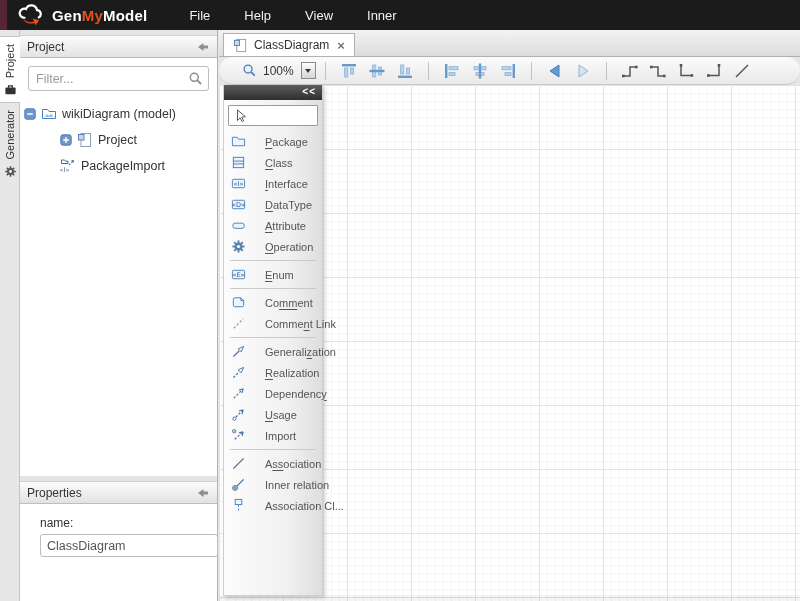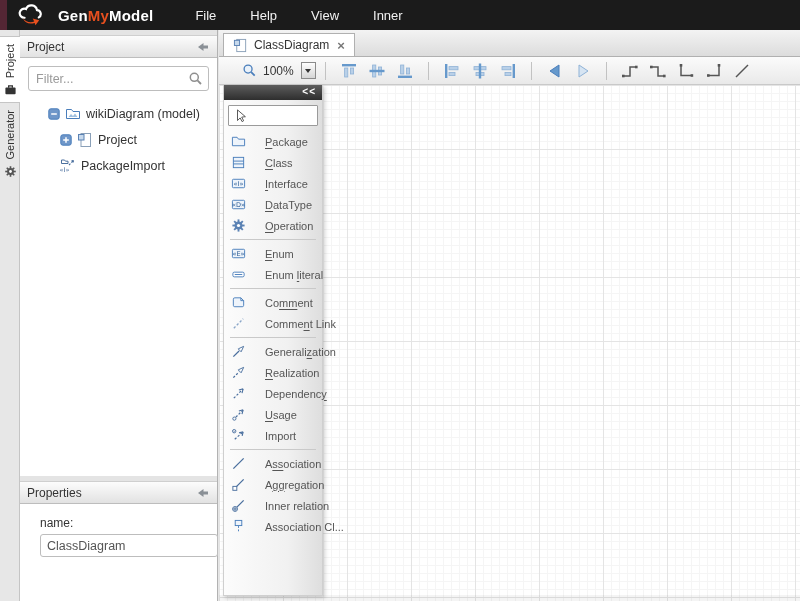--- a/index.html
+++ b/index.html
@@ -2,21 +2,21 @@
 <html><head>
 <meta charset="utf-8">
 <style>
   * { margin:0; padding:0; box-sizing:border-box; }
   html,body { width:800px; height:601px; overflow:hidden; font-family:"Liberation Sans",sans-serif; background:#e6e6e6; }
   svg { display:block; }
 
   
   #topbar { position:absolute; left:0; top:0; width:800px; height:30px; background:#1b1b1b; display:flex; align-items:center; z-index:30; }
   #topbar-edge { position:absolute; left:0; top:0; width:7px; height:30px; background:#542634; }
-  #logo { display:flex; align-items:center; gap:12px; margin-left:16px; }
+  #logo { display:flex; align-items:center; gap:6px; margin-left:16px; }
   #logo-text { font-size:15px; font-weight:bold; color:#fff; letter-spacing:.2px; }
   #logo-text .orange { color:#e8501f; }
   #menus { display:flex; gap:34px; margin-left:42px; }
   .menu-item { color:#f2f2f2; font-size:13px; cursor:default; }
 
   
   #leftrail { position:absolute; left:0; top:30px; width:20px; bottom:0; background:#e7e7e7; border-right:1px solid #c5c5c5; z-index:20; }
   .vtab { width:20px; display:flex; flex-direction:column; align-items:center; padding:7px 0 6px; gap:5px; }
   .vtab .vlabel { writing-mode:vertical-rl; transform:rotate(180deg); font-size:11px; color:#333; }
   .vtab.active { background:#fff; border-top:1px solid #c5c5c5; border-bottom:1px solid #c5c5c5; margin-top:6px; margin-left:0; width:20px; }
@@ -45,21 +45,21 @@
   #name-label { font-size:12px; color:#333; display:block; margin-bottom:4px; }
   #name-input { width:178px; height:23px; border:1px solid #bdbdbd; border-radius:3px; padding:0 6px; font-size:12.5px; color:#555; font-family:inherit; }
 
   
   #main { position:absolute; left:219px; top:30px; right:0; bottom:0; }
   #tabbar { height:27px; background:linear-gradient(#f3f3f3,#dcdcdc); border-bottom:1px solid #b0b0b0; display:flex; }
   #tab-active { margin:3px 0 0 4px; background:#fff; border:1px solid #b0b0b0; border-bottom:none; display:flex; align-items:center; gap:6px; padding:0 9px; font-size:12px; color:#333; }
   #tab-close { color:#777; font-size:13px; font-weight:bold; line-height:1; margin-left:2px; cursor:default; }
   #tab-icon { width:15px; height:15px; }
 
-  #toolbar { height:28px; background:linear-gradient(#fbfbfb,#e9e9e9); border-bottom:1px solid #c9c9c9; display:flex; align-items:center; padding-left:22px; }
+  #toolbar { height:28px; background:linear-gradient(#fbfbfb,#e9e9e9); border-bottom:1px solid #c9c9c9; display:flex; align-items:center; padding-left:22px;border-radius:14px; }
   #zoom-group { display:flex; align-items:center; gap:5px; }
   #zoom-value { font-size:12px; color:#333; }
   #zoom-dropdown { width:15px; height:17px; border:1px solid #8a8a8a; background:linear-gradient(#fdfdfd,#d5d5d5); display:flex; align-items:center; justify-content:center; margin-left:2px; }
   #zoom-dropdown .arr { width:0; height:0; border-left:3.5px solid transparent; border-right:3.5px solid transparent; border-top:4.5px solid #333; }
   .tb-sep { width:1px; height:18px; background:#c2c2c2; margin:0 9px; }
   .tb-btn { width:26px; height:22px; display:flex; align-items:center; justify-content:center; margin:0 1px; }
   .tb-btn svg { width:18px; height:18px; }
 
   #canvas { position:absolute; left:0; top:55px; right:0; bottom:0; background-color:#fff;
     background-image:
@@ -143,21 +143,21 @@
     <div id="filter-wrap">
       <input id="filter-input" placeholder="Filter..." style="">
       <span id="filter-search">
         <svg viewBox="0 0 15 15">
             <circle cx="6.3" cy="6.3" r="4" fill="none" stroke="#8f8f8f" stroke-width="1.5"></circle>
             <line x1="9.4" y1="9.4" x2="13" y2="13" stroke="#8f8f8f" stroke-width="1.8"></line>
           </svg>
       </span>
     </div>
     <div id="tree">
-        <div class="tree-row" style="padding-left: 28px; text-align: right;">
+        <div class="tree-row" style="padding-left: 4px; text-align: right;">
           <span class="exp">
             <svg viewBox="0 0 12 12">
               <rect x="0.8" y="0.8" width="10.4" height="10.4" rx="2" fill="#6f97c9" stroke="#4a7ebb"></rect>
               <line x1="3.2" y1="6" x2="8.8" y2="6" stroke="#fff" stroke-width="1.5"></line>
             </svg>
           </span>
           <span class="ticon">
             <svg viewBox="0 0 16 16">
               <path d="M1.5 12.5 V3.5 H6.5 L8 5.5 H14.5 V12.5 Z" fill="#fff" stroke="#4a7ebb"></path>
               <path d="M3.5 11 L6 8 L8 10 L10 7.5 L12.5 11 Z" fill="#9fc0e0"></path>
@@ -399,20 +399,28 @@
             <svg viewBox="0 0 16 16">
               <rect x="1.5" y="3.5" width="13" height="9" rx="1" fill="#eef4fb" stroke="#4a7ebb"></rect>
               <text x="8" y="10.6" font-size="7" text-anchor="middle" fill="#2b5c94" font-family="DejaVu Sans,sans-serif">«D»</text>
             </svg>
           </span>
           <span><u>D</u>ataType</span>
         </div>
         <div class="pal-row">
           <span class="picon">
             <svg viewBox="0 0 16 16">
+              <rect x="2" y="5.5" width="12" height="5.5" rx="2.2" fill="#eef4fb" stroke="#4a7ebb"></rect>
+            </svg>
+          </span>
+          <span><u>A</u>ttribute</span>
+        </div>
+        <div class="pal-row">
+          <span class="picon">
+            <svg viewBox="0 0 16 16">
               <g stroke="#5b82b4" stroke-width="2">
                 <line x1="8" y1="1.5" x2="8" y2="14.5"></line>
                 <line x1="1.5" y1="8" x2="14.5" y2="8"></line>
                 <line x1="3.4" y1="3.4" x2="12.6" y2="12.6"></line>
                 <line x1="12.6" y1="3.4" x2="3.4" y2="12.6"></line>
               </g>
               <circle cx="8" cy="8" r="4.2" fill="#5b82b4"></circle>
               <circle cx="8" cy="8" r="1.7" fill="#fff"></circle>
             </svg>
           </span>
@@ -421,29 +429,20 @@
         <div class="pal-sep"></div>
         <div class="pal-row">
           <span class="picon">
             <svg viewBox="0 0 16 16">
               <rect x="1.5" y="3.5" width="13" height="9" rx="1" fill="#eef4fb" stroke="#4a7ebb"></rect>
               <text x="8" y="10.6" font-size="7" text-anchor="middle" fill="#2b5c94" font-family="DejaVu Sans,sans-serif">«E»</text>
             </svg>
           </span>
           <span><u>E</u>num</span>
         </div>
-        <div class="pal-row">
-          <span class="picon">
-            <svg viewBox="0 0 16 16">
-              <rect x="2" y="5.5" width="12" height="5" rx="1.5" fill="#fff" stroke="#4a7ebb"></rect>
-              <line x1="4" y1="8" x2="12" y2="8" stroke="#4a7ebb"></line>
-            </svg>
-          </span>
-          <span>Enum <u>l</u>iteral</span>
-        </div>
         <div class="pal-sep"></div>
         <div class="pal-row">
           <span class="picon">
             <svg viewBox="0 0 16 16">
               <path d="M2.5 4.5 Q2.5 3 4 3 H10.5 L13.5 6 V11 Q13.5 12.5 12 12.5 H4 Q2.5 12.5 2.5 11 Z" fill="#eef4fb" stroke="#4a7ebb"></path>
               <path d="M10.5 3 V6 H13.5" fill="none" stroke="#4a7ebb"></path>
             </svg>
           </span>
           <span>Co<u>mm</u>ent</span>
         </div>
@@ -509,29 +508,20 @@
           <span class="picon">
             <svg viewBox="0 0 16 16">
               <line x1="2.5" y1="13.5" x2="13.5" y2="2.5" stroke="#4a6f9e" stroke-width="1.4"></line>
             </svg>
           </span>
           <span>A<u>ss</u>ociation</span>
         </div>
         <div class="pal-row">
           <span class="picon">
             <svg viewBox="0 0 16 16">
-              <line x1="5.5" y1="10.5" x2="13.5" y2="2.5" stroke="#4a6f9e" stroke-width="1.4"></line>
-              <rect x="2" y="10" width="4.2" height="4.2" fill="#fff" stroke="#4a6f9e"></rect>
-            </svg>
-          </span>
-          <span>A<u>gg</u>regation</span>
-        </div>
-        <div class="pal-row">
-          <span class="picon">
-            <svg viewBox="0 0 16 16">
               <line x1="6" y1="10" x2="13.5" y2="2.5" stroke="#4a6f9e" stroke-width="1.4"></line>
               <circle cx="4.3" cy="11.7" r="2.6" fill="#fff" stroke="#4a6f9e"></circle>
               <line x1="2" y1="11.7" x2="6.6" y2="11.7" stroke="#4a6f9e"></line>
               <line x1="4.3" y1="9.4" x2="4.3" y2="14" stroke="#4a6f9e"></line>
             </svg>
           </span>
           <span>Inner relation</span>
         </div>
         <div class="pal-row">
           <span class="picon">

